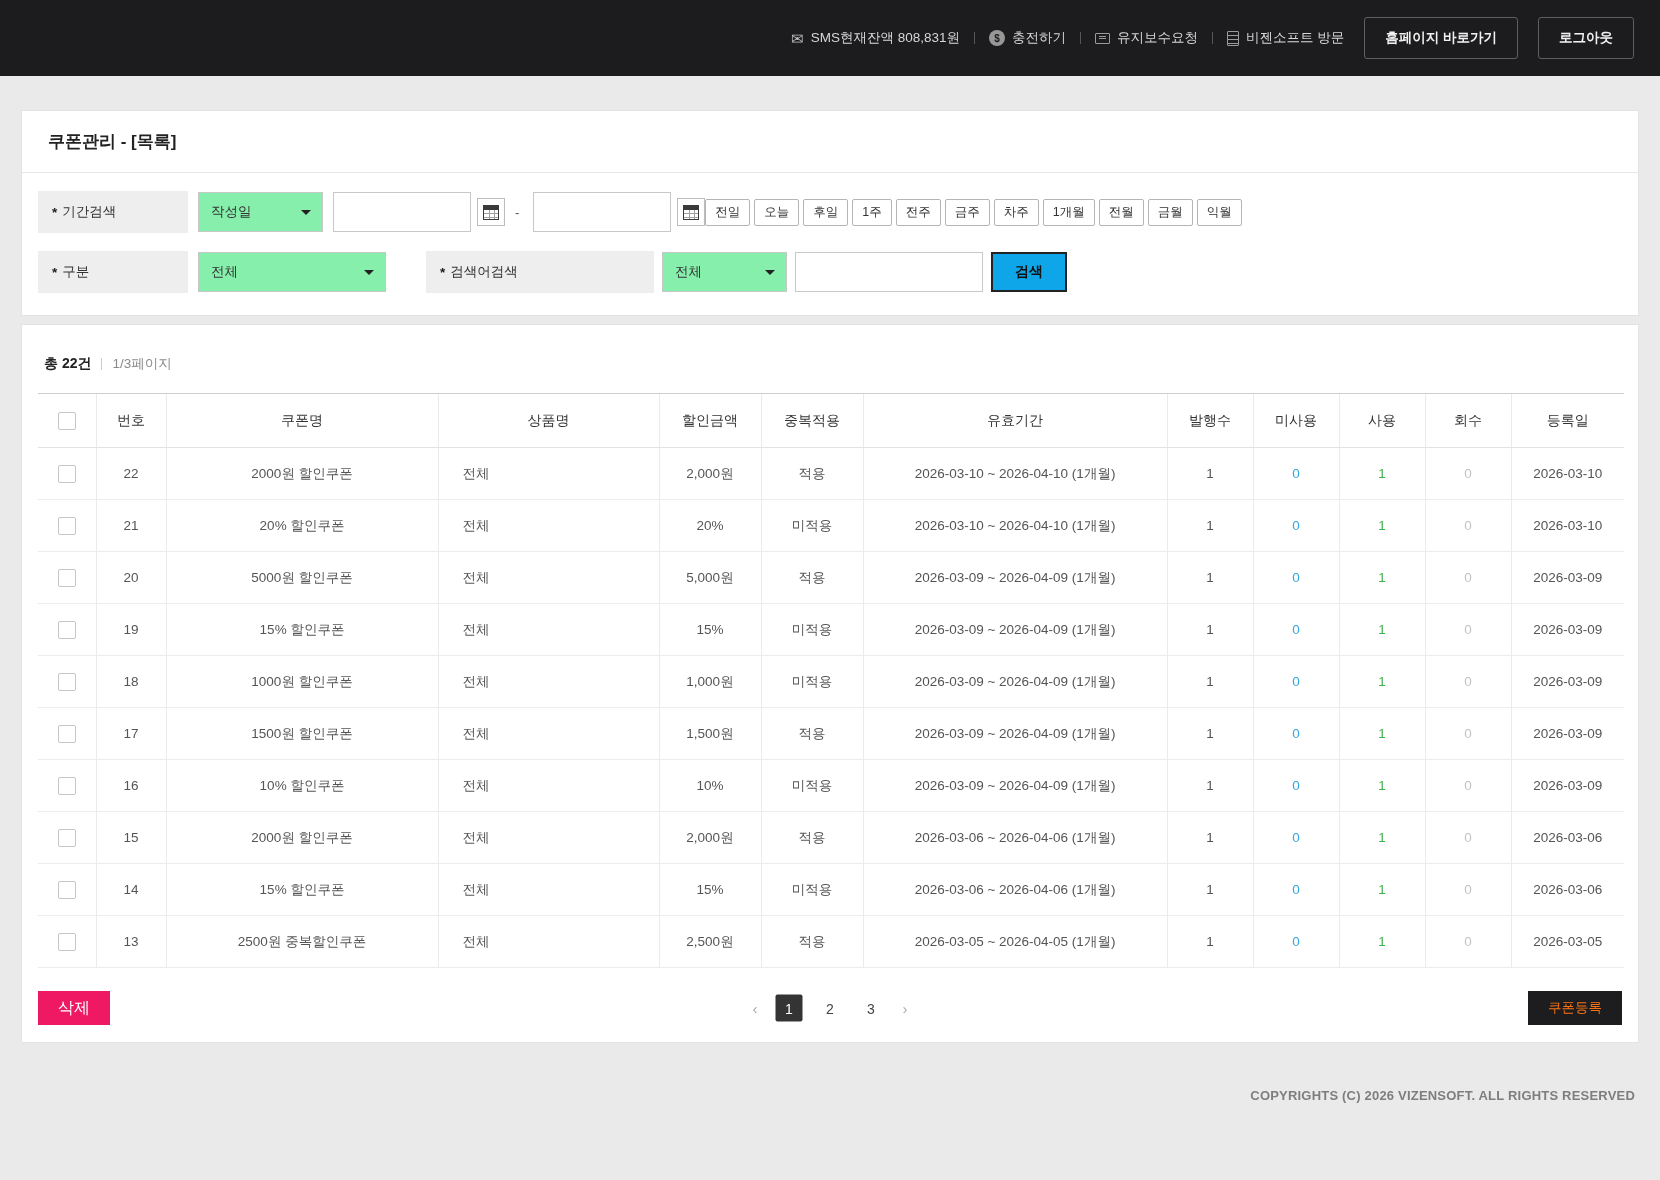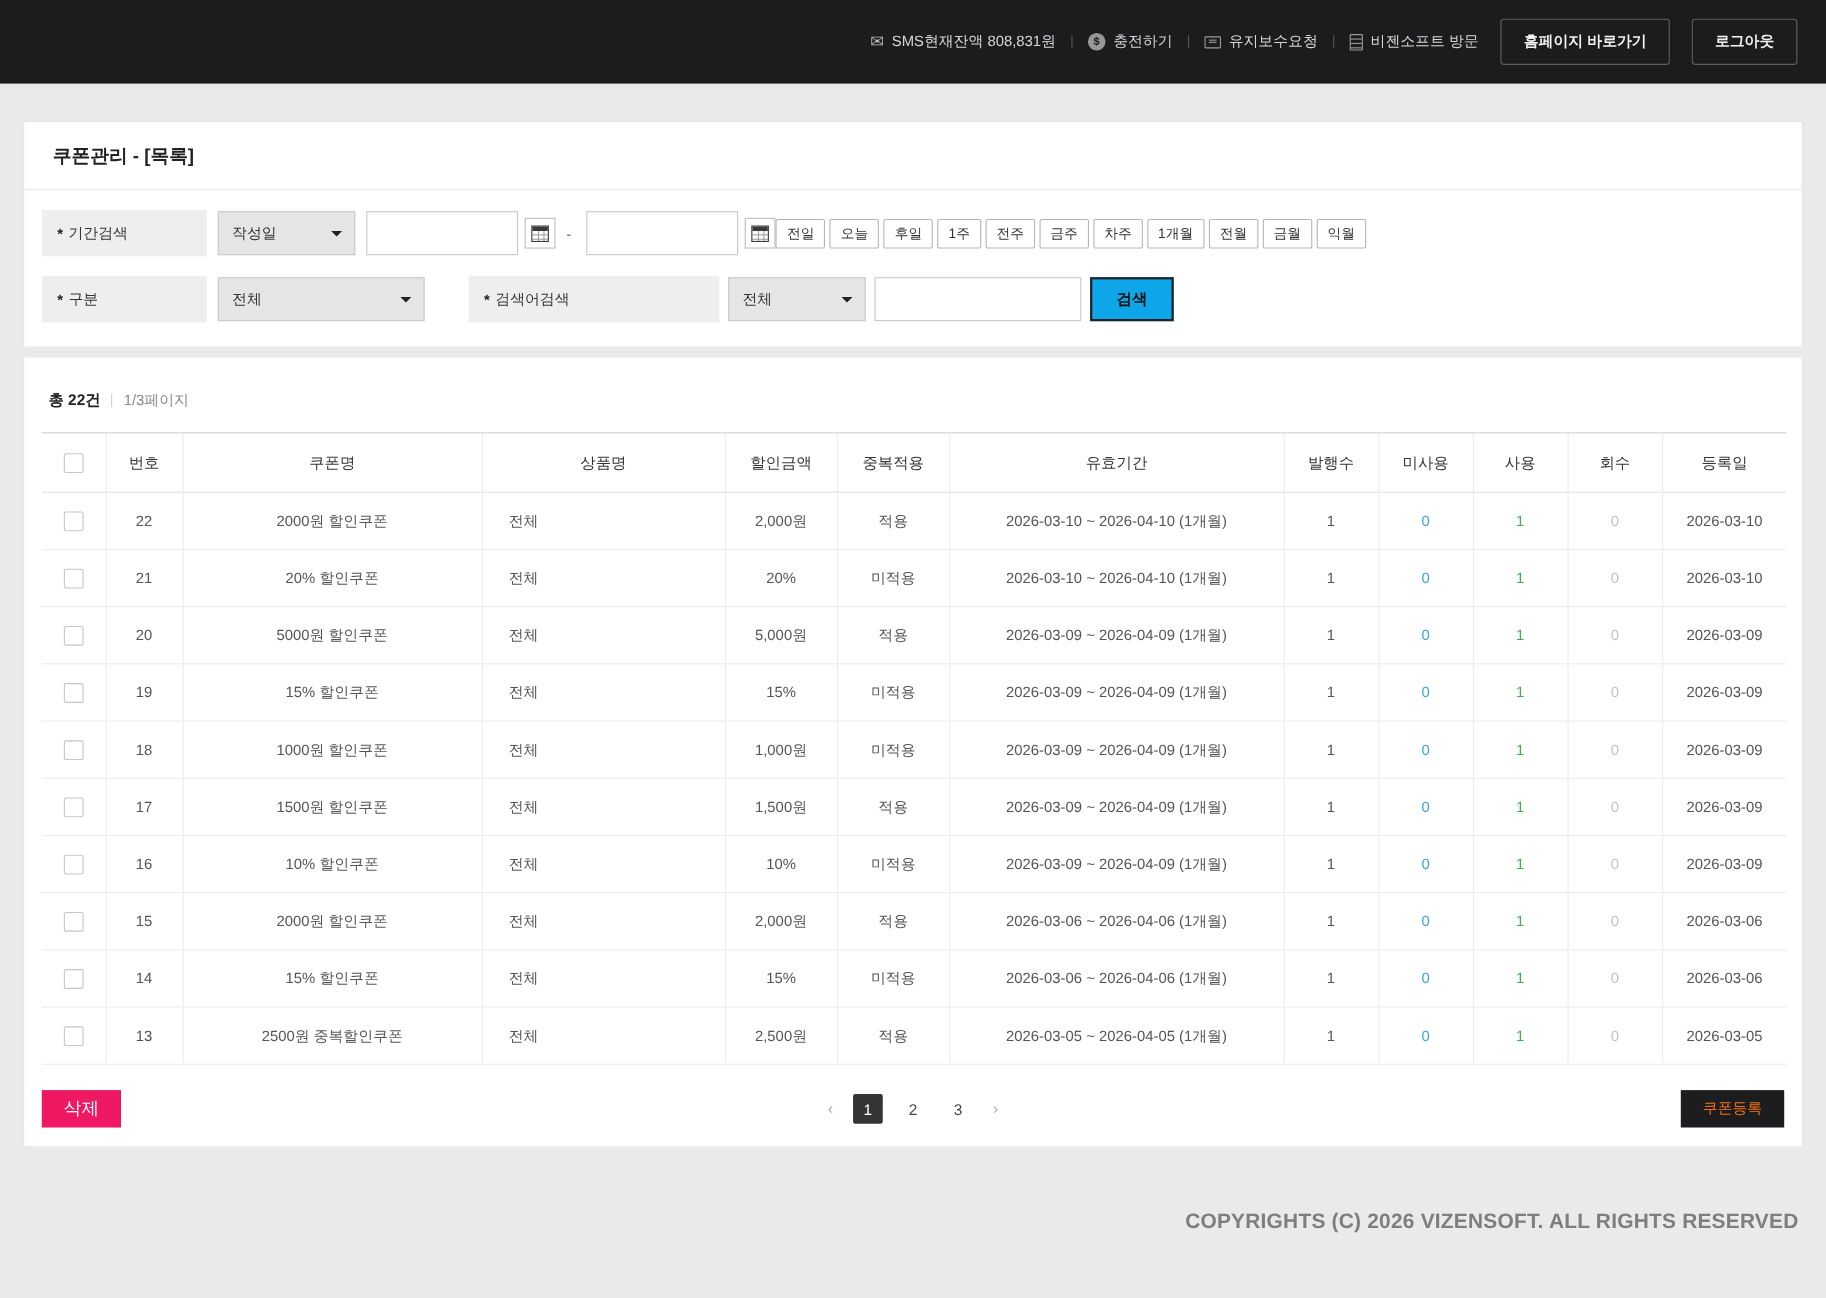--- a/index.html
+++ b/index.html
@@ -59,21 +59,21 @@
   .search-row + .search-row { margin-top:18px; }
   .search-label {
     width:150px; height:42px; background:#eeeeee;
     display:flex; align-items:center; padding-left:14px; gap:5px;
     font-size:13.5px; color:#333; flex-shrink:0;
   }
   .search-label .req { color:#222; font-weight:bold; }
   .search-label.wide { width:228px; margin-left:40px; }
 
   .select {
-    position:relative; height:40px; background:#e5e5e5; border:1px solid #c8c8c8;
+    position:relative; height:40px; background:#86efac; border:1px solid #c8c8c8;
     display:flex; align-items:center; padding:0 30px 0 12px;
     font-size:13.5px; color:#333; cursor:pointer; margin-left:10px;text-align:right;
   }
   .select::after {
     content:""; position:absolute; right:11px; top:50%; margin-top:-2px;
     border:5px solid transparent; border-top-color:#222;
   }
   .select.w-datetype { width:125px; }
   .select.w-category { width:188px; }
   .select.w-keywordtype { width:125px; margin-left:8px; }
@@ -177,21 +177,21 @@
   .page-nums { display:flex; align-items:center; gap:14px; }
   .page-num {
     min-width:27px; height:27px; display:inline-flex; align-items:center; justify-content:center;
     font-size:14px; color:#444; cursor:pointer; border-radius:2px;
   }
   .page-num.active { background:#343434; color:#fff; }
 
   
   .copyright {
     position:absolute; right:25px; top:1088px;
-    font-size:19px; font-weight:bold; color:#7e7e7e; letter-spacing:0.2px;margin-top:12px;
+    font-size:13px; font-weight:bold; color:#7e7e7e; letter-spacing:0.2px;
   }
 </style>
 </head>
 <body>
 
 <header class="topbar">
   <div class="tb-item">
     <span class="ic-mail">✉</span>
     <span>SMS현재잔액 808,831원</span>
   </div>

